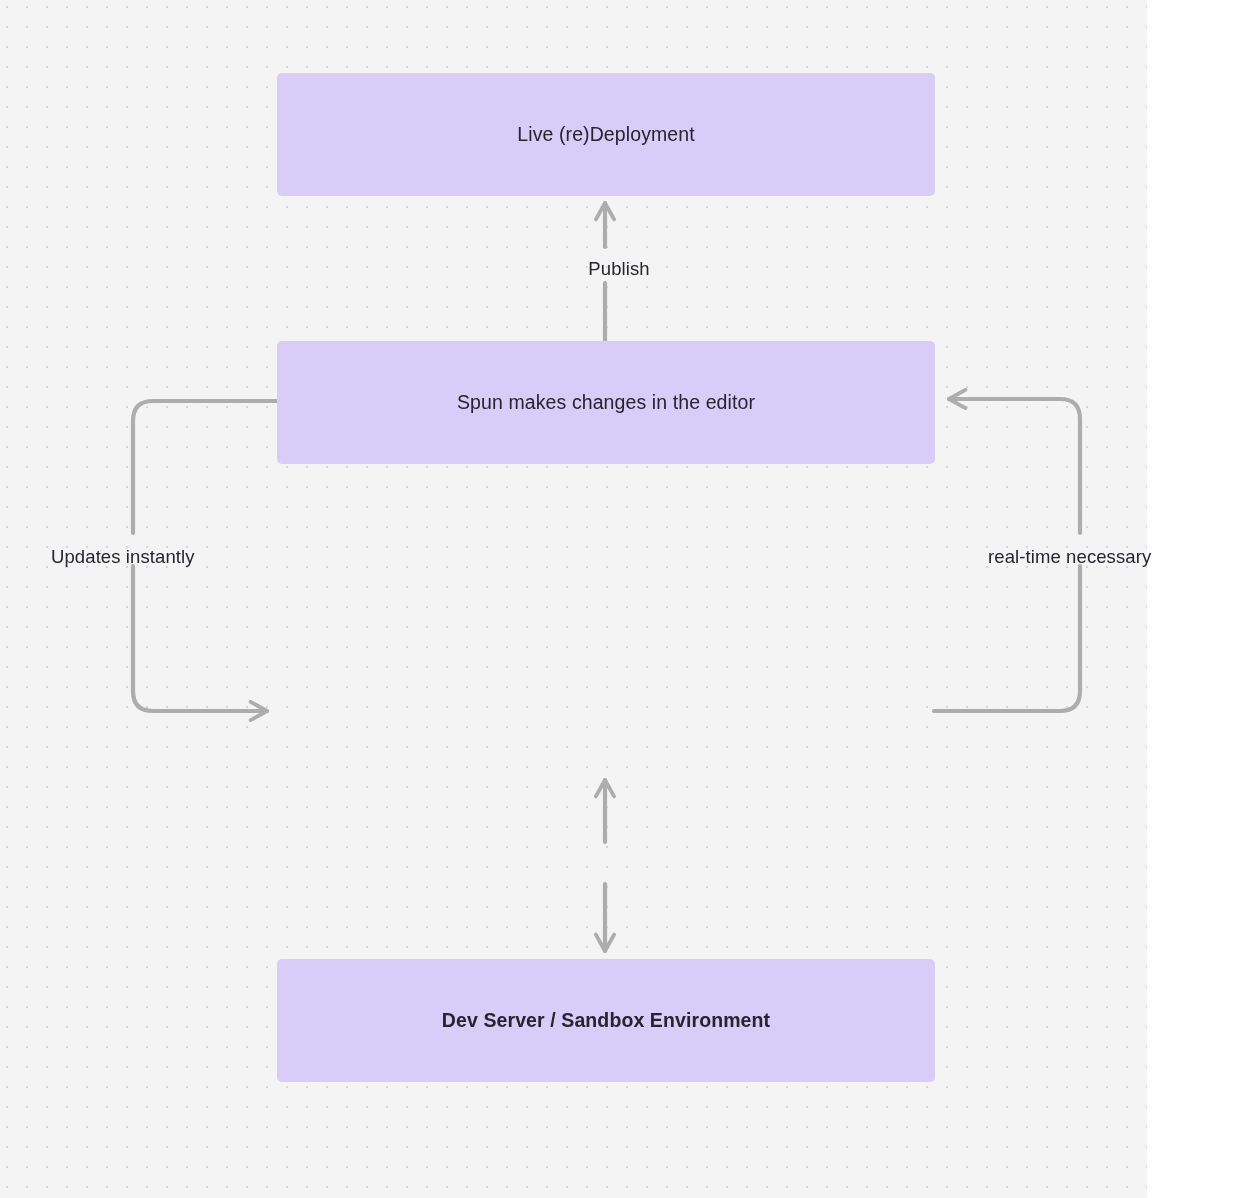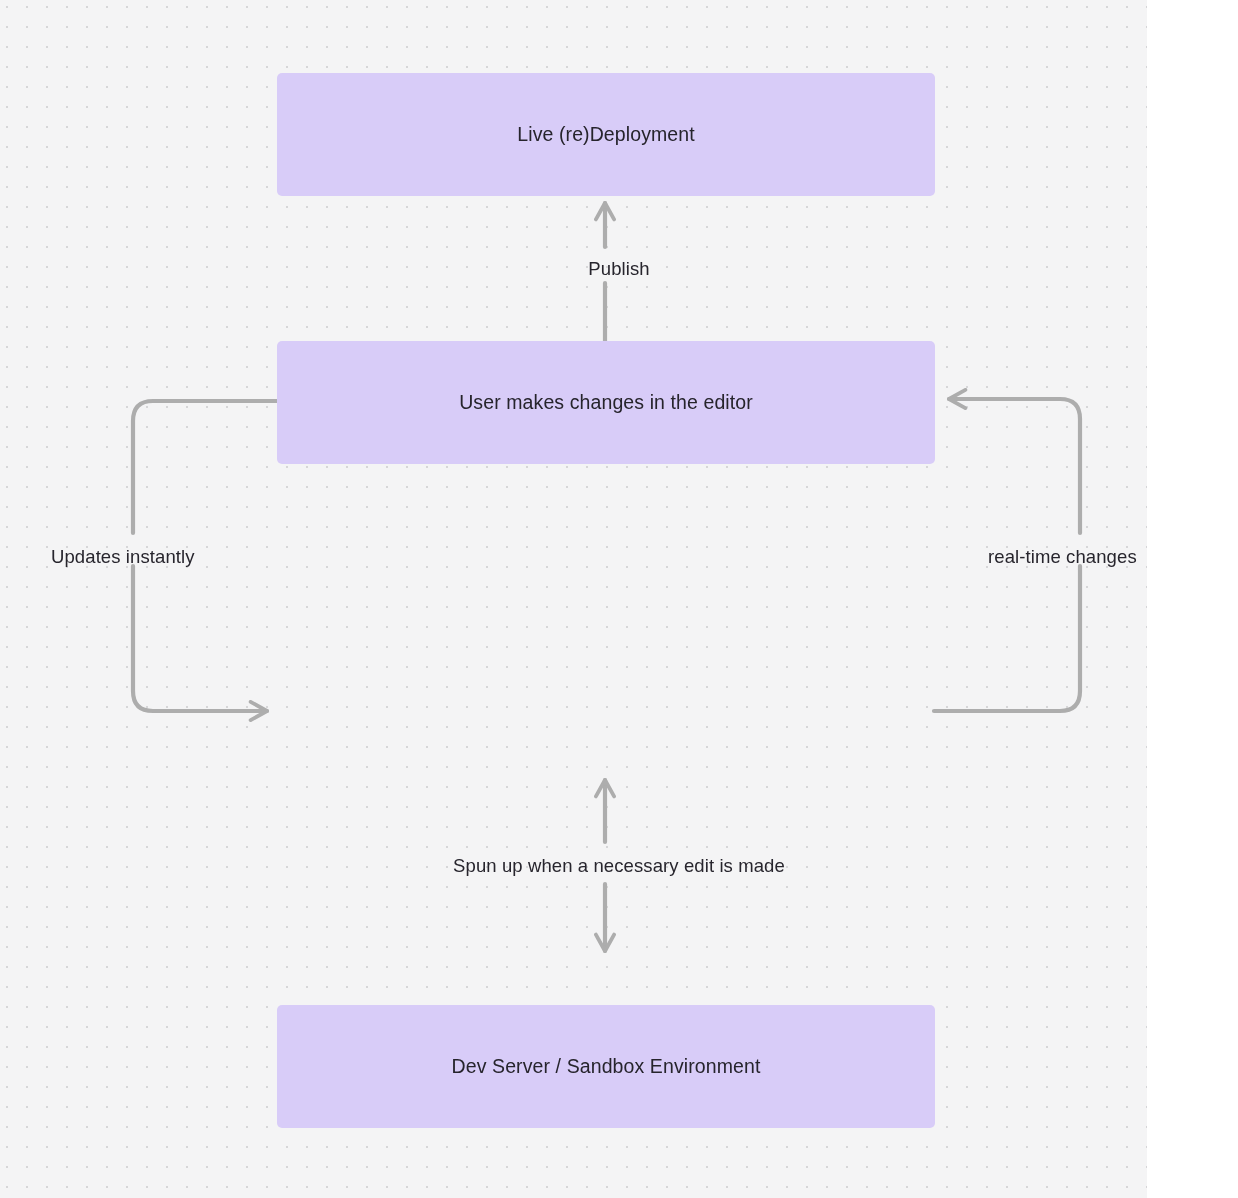--- a/index.html
+++ b/index.html
@@ -45,21 +45,21 @@
     font-size: 19.5px;
     color: #26242c;
     letter-spacing: 0.1px;
     text-align: center;
     line-height: 1.25;
     white-space: nowrap;
   }
   #node-live        { top: 73px; }
   #node-user        { top: 341px; }
   #node-preview     { top: 650px; }
-  #node-dev         { top: 1005px; }
+  #node-dev         { top: 959px; font-weight: bold; }
 
   .edge-label {
     position: absolute;
     font-size: 18.5px;
     color: #27252d;
     letter-spacing: 0.1px;
     white-space: nowrap;
     line-height: 1;
   }
   #label-publish {
@@ -103,29 +103,28 @@
       <path d="M 605 842 L 605 780" marker-end="url(#ah)"></path>
       <path d="M 605 884 L 605 951" marker-end="url(#ah)"></path>
     </g>
   </svg>
 
   <div class="node" id="node-live" style="background:#d8ccf8">
     <span class="node-label">Live (re)Deployment</span>
   </div>
 
   <div class="node" id="node-user" style="background:#d8ccf8">
-    <span class="node-label">User makes changes in the editor</span>
+    <span class="node-label">Spun makes changes in the editor</span>
   </div>
 
 
   <div class="node" id="node-dev" style="background:#d8ccf8">
     <span class="node-label">Dev Server / Sandbox Environment</span>
   </div>
 
   <div class="edge-label" id="label-publish">Publish</div>
 
   <div class="edge-label" id="label-updates">Updates instantly</div>
 
-  <div class="edge-label" id="label-realtime">real-time changes</div>
+  <div class="edge-label" id="label-realtime">real-time necessary</div>
 
-  <div class="edge-label" id="label-spun">Spun up when a necessary edit is made</div>
 
 </div>
 
 </body></html>

